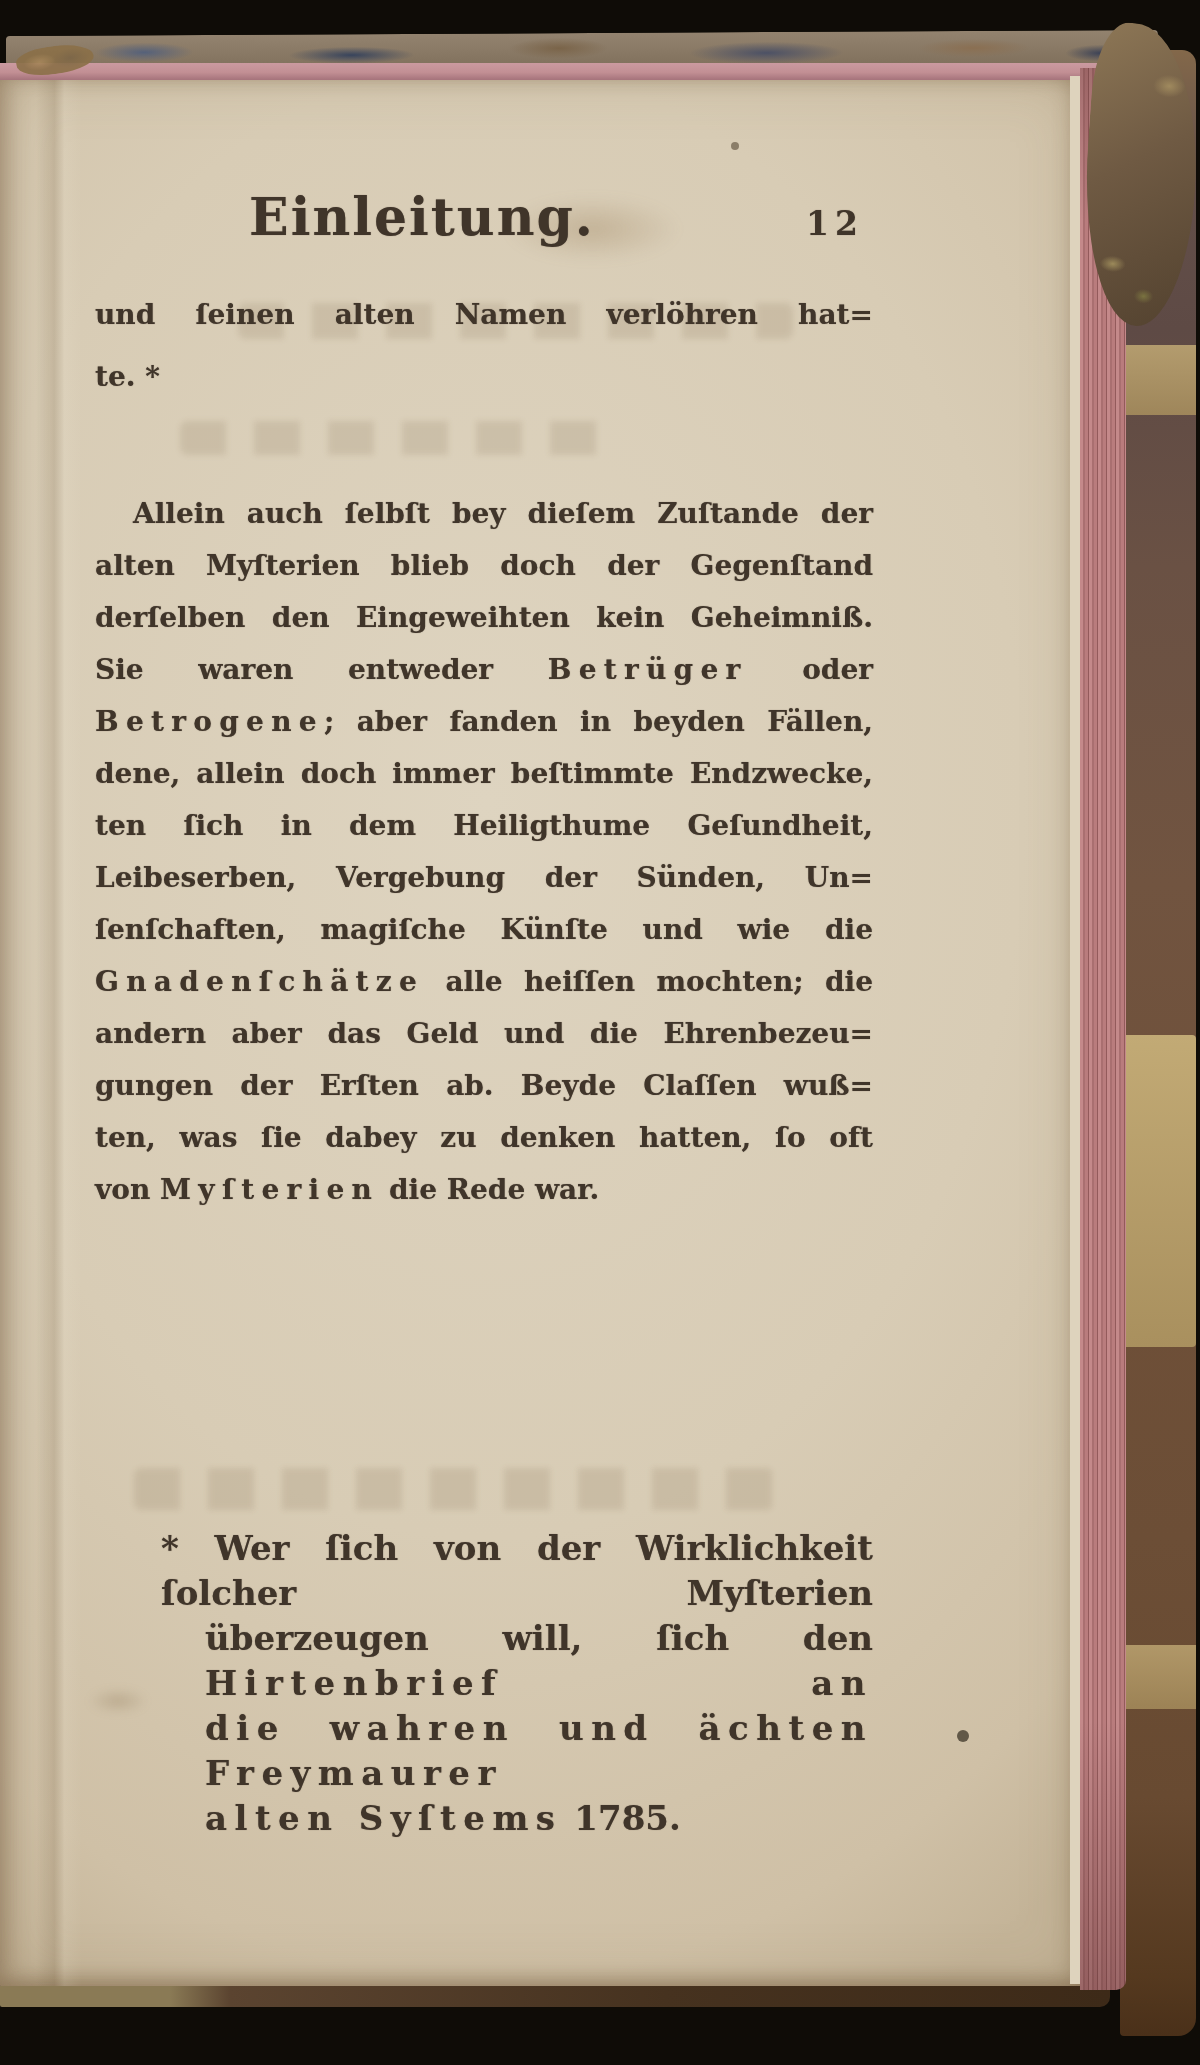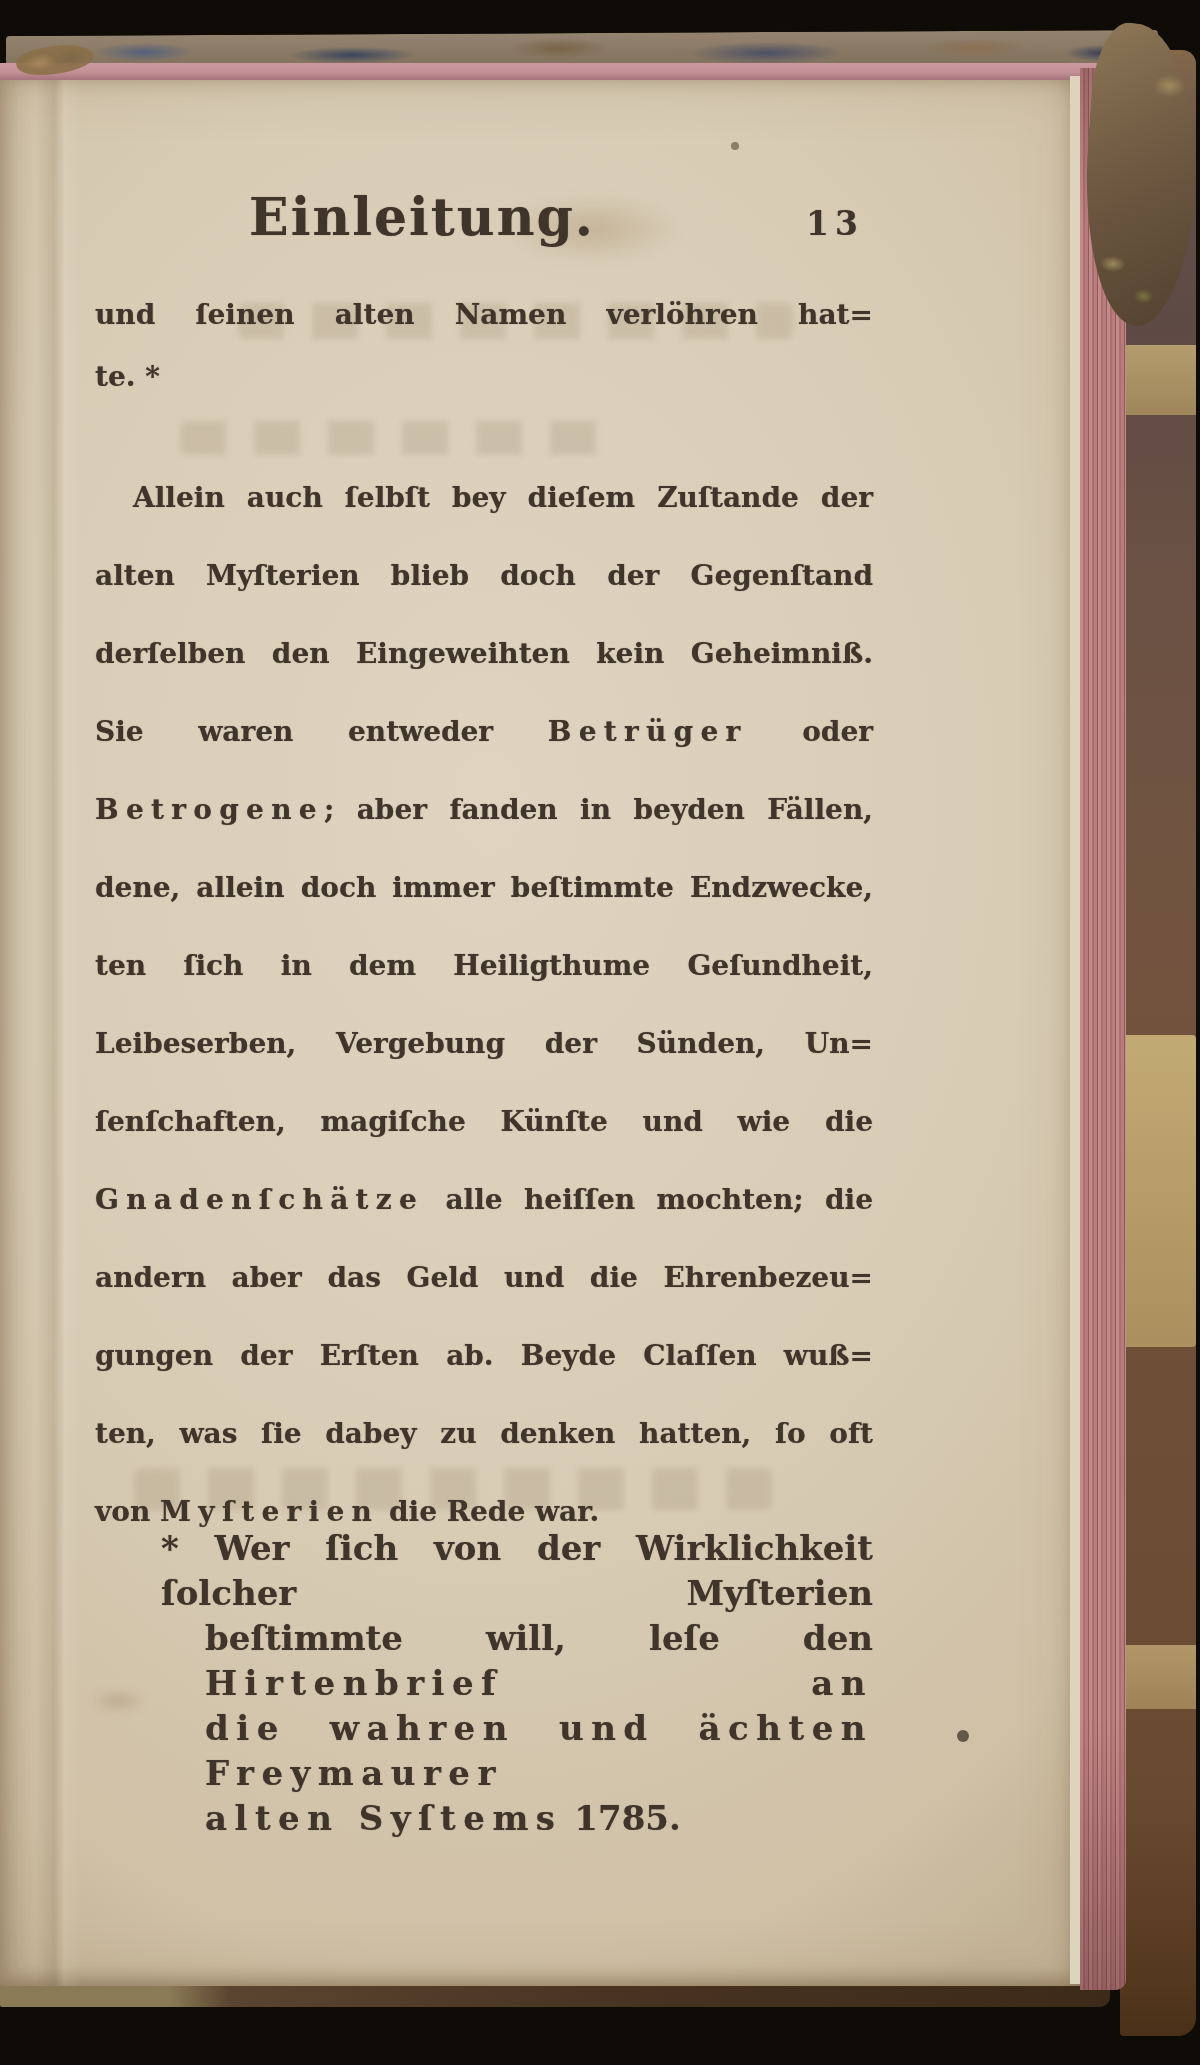--- a/index.html
+++ b/index.html
@@ -81,21 +81,21 @@
     background:radial-gradient(closest-side,rgba(120,95,60,.25),rgba(120,95,60,0));}
 
   
   .txt{position:absolute;z-index:6;color:var(--ink,#40352a);
     text-shadow:0 0 1px rgba(64,53,42,.55);}
   .title{left:95px;top:190px;width:778px;text-align:center;transform:translateX(-62px);
     font-size:52px;font-weight:700;letter-spacing:2px;line-height:54px;}
   .pageno{left:806px;top:202px;font-size:33px;font-weight:700;letter-spacing:6px;line-height:44px;}
   .para{font-size:28px;font-weight:700;}
   .para1{left:95px;top:284px;width:778px;line-height:62px;}
-  .para2{left:95px;top:459px;width:778px;line-height:78px;}
+  .para2{left:95px;top:488px;width:778px;line-height:52px;}
   .line{white-space:normal;}
   .jl{text-align:justify;text-align-last:justify;text-justify:inter-word;}
   .indent{text-indent:38px;}
   .spread{letter-spacing:0.26em;}
   .footnote{left:205px;top:1526px;width:668px;font-size:34px;font-weight:700;line-height:45px;}
   .footnote .spread{letter-spacing:0.22em;}
   .fn-first{margin-left:-44px;width:712px;}
 </style>
 </head>
 <body>
@@ -121,21 +121,21 @@
 
   <div class="ghost ghost-a"></div>
   <div class="ghost ghost-b"></div>
   <div class="ghost ghost-c"></div>
   <div class="stain stain-title"></div>
   <div class="stain stain-dot"></div>
   <div class="stain stain-speck"></div>
   <div class="stain stain-foot"></div>
 
   <div class="txt title">Einleitung.</div>
-  <div class="txt pageno">13</div>
+  <div class="txt pageno">12</div>
 
   <div class="txt para para1">
     <div class="line jl"><span>und ſeinen alten Namen verlöhren hat=</span></div>
     <div class="line"><span>te. *</span></div>
   </div>
 
   <div class="txt para para2">
     <div class="line jl indent"><span>Allein auch ſelbſt bey dieſem Zuſtande der</span></div>
     <div class="line jl"><span>alten Myſterien blieb doch der Gegenſtand</span></div>
     <div class="line jl"><span>derſelben den Eingeweihten kein Geheimniß.</span></div>
@@ -147,18 +147,18 @@
     <div class="line jl"><span>ſenſchaften, magiſche Künſte und wie die</span></div>
     <div class="line jl"><span class="spread">Gnadenſchätze</span><span> alle heiſſen mochten; die</span></div>
     <div class="line jl"><span>andern aber das Geld und die Ehrenbezeu=</span></div>
     <div class="line jl"><span>gungen der Erſten ab.  Beyde Claſſen wuß=</span></div>
     <div class="line jl"><span>ten, was ſie dabey zu denken hatten, ſo oft</span></div>
     <div class="line"><span>von </span><span class="spread">Myſterien</span><span> die Rede war.</span></div>
   </div>
 
   <div class="txt footnote">
     <div class="line jl fn-first"><span>* Wer ſich von der Wirklichkeit ſolcher Myſterien</span></div>
-    <div class="line jl"><span>beſtimmte will, leſe den </span><span class="spread">Hirtenbrief an</span></div>
+    <div class="line jl"><span>überzeugen will, ſich den </span><span class="spread">Hirtenbrief an</span></div>
     <div class="line jl"><span class="spread">die wahren und ächten Freymaurer</span></div>
     <div class="line"><span class="spread">alten Syſtems</span><span> 1785.</span></div>
   </div>
 
 </div>
 
 </body></html>

